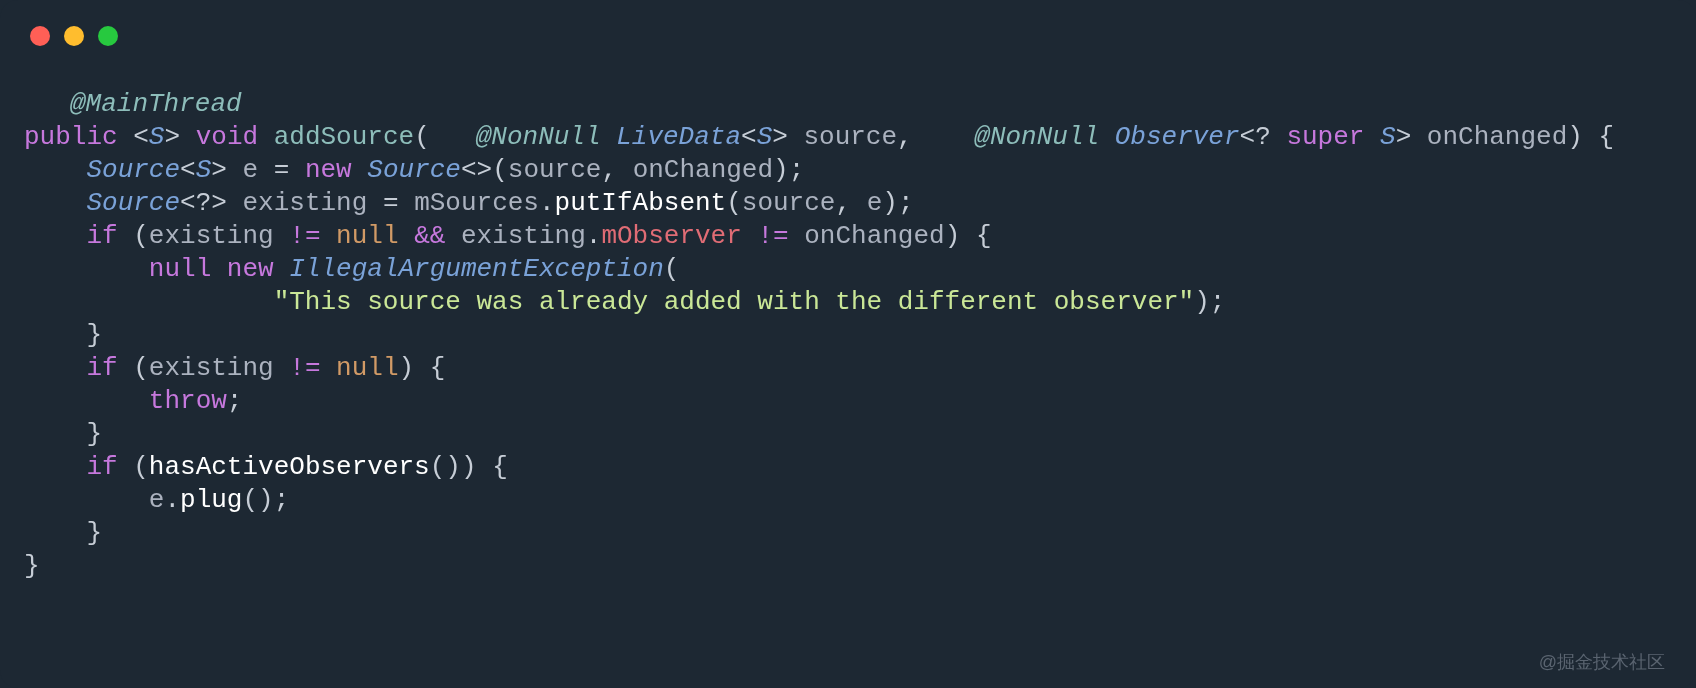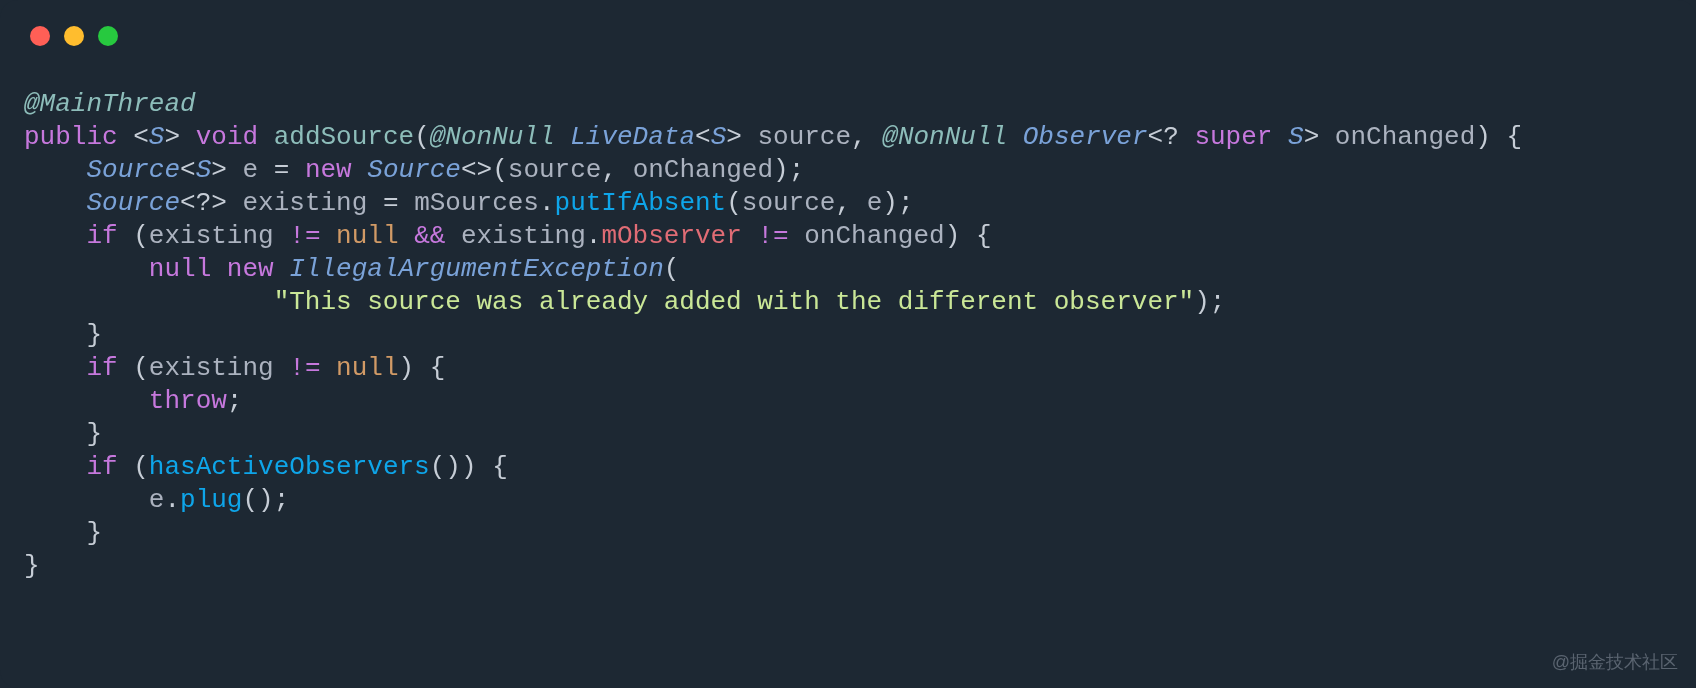--- a/index.html
+++ b/index.html
@@ -29,35 +29,35 @@
   .dot-green { background: #27c93f; }
 
   .code-area {
     padding: 42px 0 0 24px;
     font-size: 26px;
     line-height: 33px;
     white-space: pre;
     color: #c6cdd6;
   }
 
-  .c-annotation { color: #8dbdba; font-style: italic; }
+  .c-annotation { color: #8dbdba; font-style: italic; margin-left: 46px; }
   .c-keyword { color: #c678dd; }
   .c-type { color: #7aa2d8; font-style: italic; }
   .c-method { color: #8dbdba; font-family: Liberation Mono, monospace; }
-  .c-call { color: #0ea5e9; }
+  .c-call { color: #ffffff; }
   .c-punct { color: #c6cdd6; }
   .c-ident { color: #abb2bf; }
   .c-field { color: #e06c75; }
   .c-const { color: #d19a66; margin-top: 20px; }
   .c-string { color: #cae797; }
   .c-op { color: #c678dd; }
 
   .watermark {
     position: absolute;
-    right: 18px;
+    right: 31px;
     bottom: 14px;
     font-family: -apple-system, BlinkMacSystemFont, "Segoe UI", sans-serif;
     font-size: 18px;
     color: #5a6470;
   }
 </style>
 </head>
 <body>
 
 <div class="window-controls">

